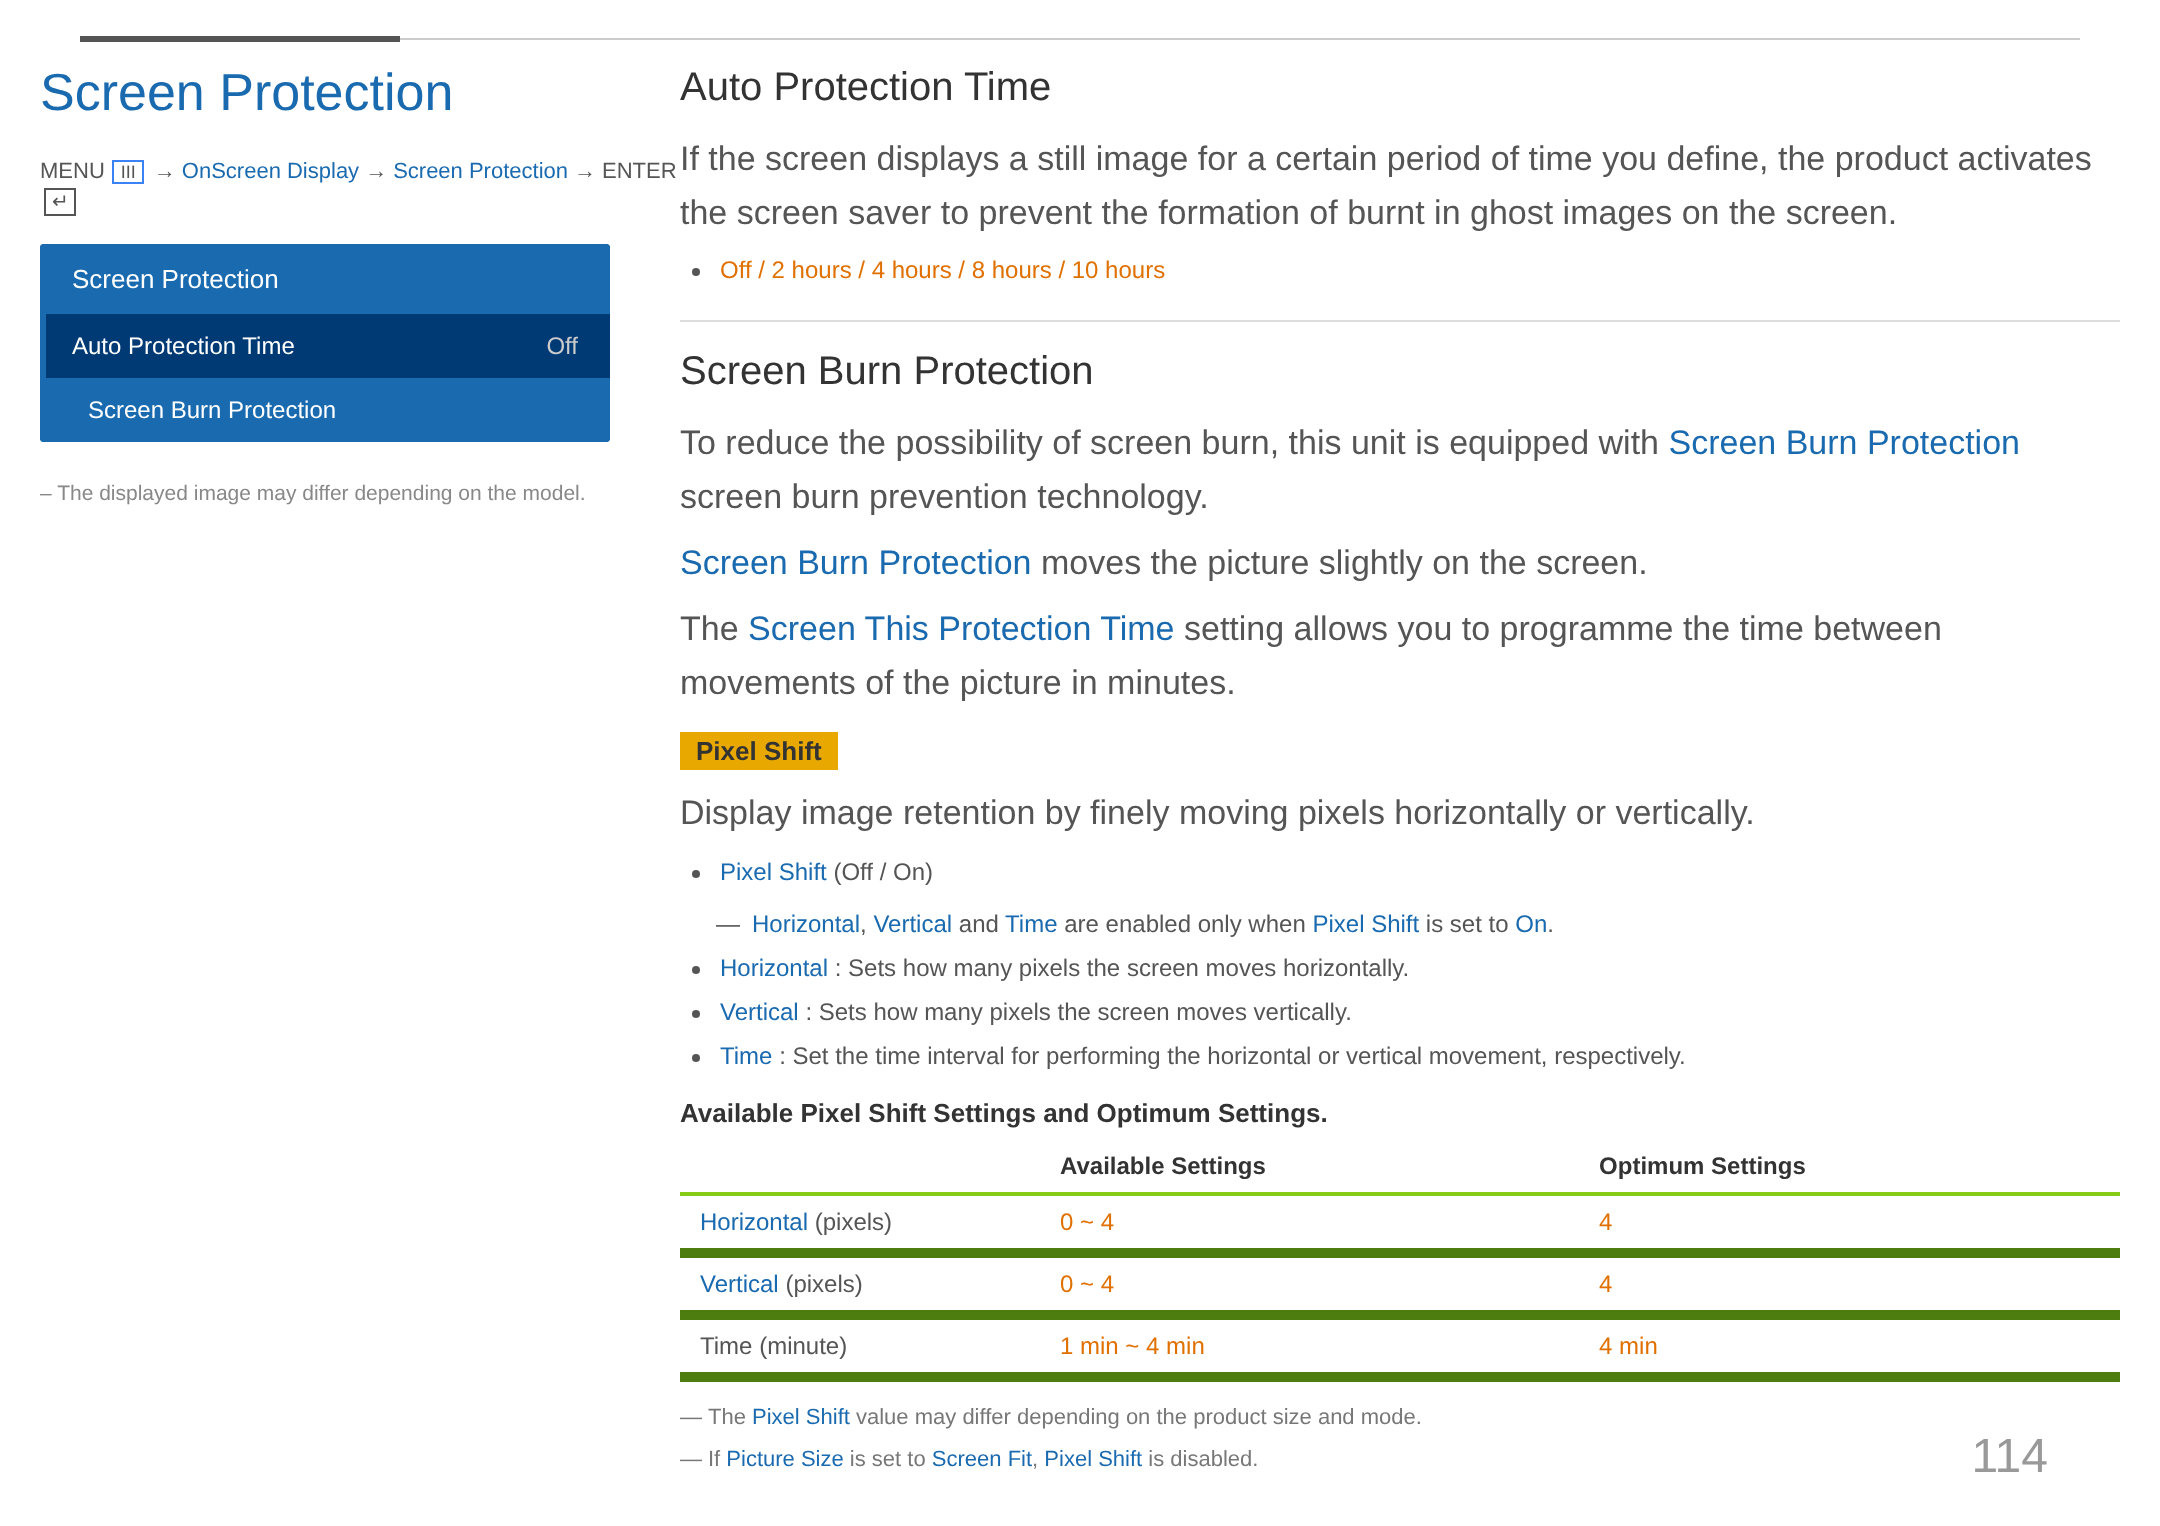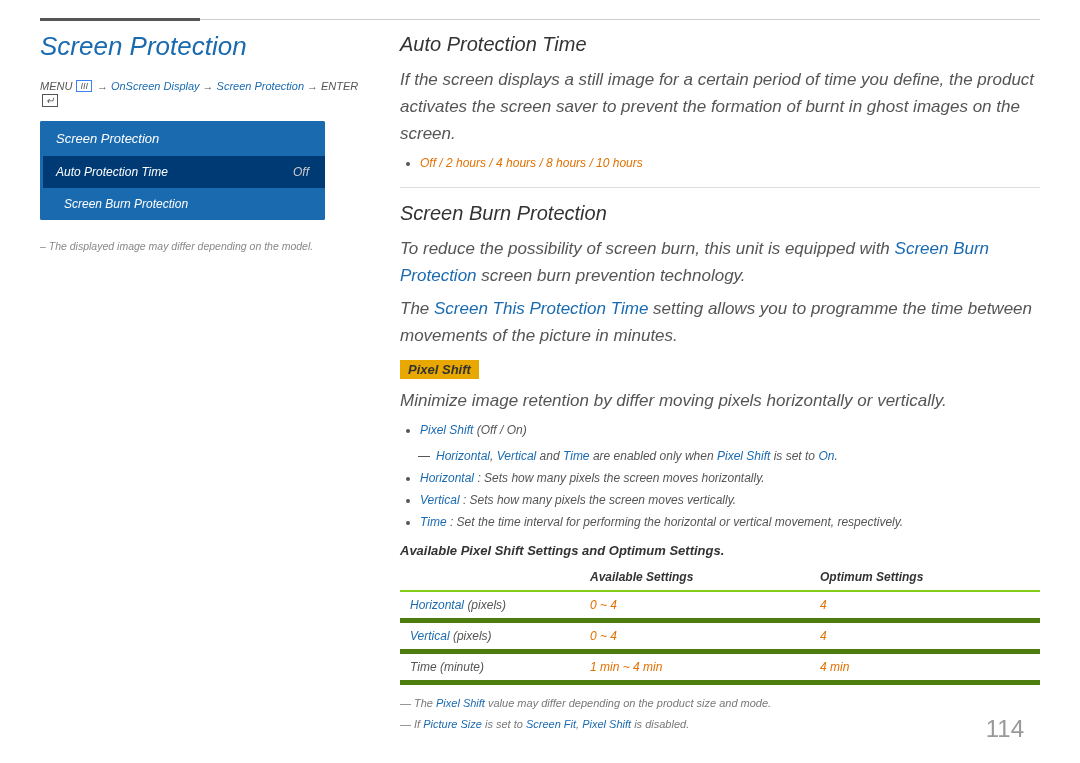--- a/index.html
+++ b/index.html
@@ -25,24 +25,22 @@
       background: #555;
     }
     .top-line-right {
       flex: 1;
       height: 1px;
       background: #ccc;
     }
 
     .page-layout {
       display: flex;
-      padding: 0 40px;
+      padding: 0 20px;
       margin-top: 10px;
-      gap: 40px;
-      font-style: italic;
     }
 
     
     .left-col {
       width: 320px;
       flex-shrink: 0;
     }
 
     .page-title {
       font-size: 26px;
@@ -338,28 +336,32 @@
 
     <hr class="section-divider">
 
     <h2 class="section-title">Screen Burn Protection</h2>
     <p class="section-desc">
       <span>To reduce the possibility of screen burn, this unit is equipped with</span>
       <span class="blue-link">Screen Burn Protection</span>
       <span>screen burn prevention technology.</span>
     </p>
     <p class="section-desc">
+      <span class="blue-link">Screen Burn Protection</span>
+      <span>moves the picture slightly on the screen.</span>
+    </p>
+    <p class="section-desc">
       <span>The</span>
       <span class="blue-link">Screen This Protection Time</span>
       <span>setting allows you to programme the time between movements of the picture in minutes.</span>
     </p>
 
     <div style="margin-top:10px;">
       <div class="highlight-box">Pixel Shift</div>
-      <p class="section-desc">Minimize image retention by differ moving pixels horizontally or vertically.</p>
+      <p class="section-desc">Display image retention by finely moving pixels horizontally or vertically.</p>
 
       <ul class="indent-list">
         <li>
           <span class="blue-link">Pixel Shift</span>
           <span> (Off / On)</span>
         </li>
       </ul>
 
       <ul class="sub-dash-list">
         <li>

